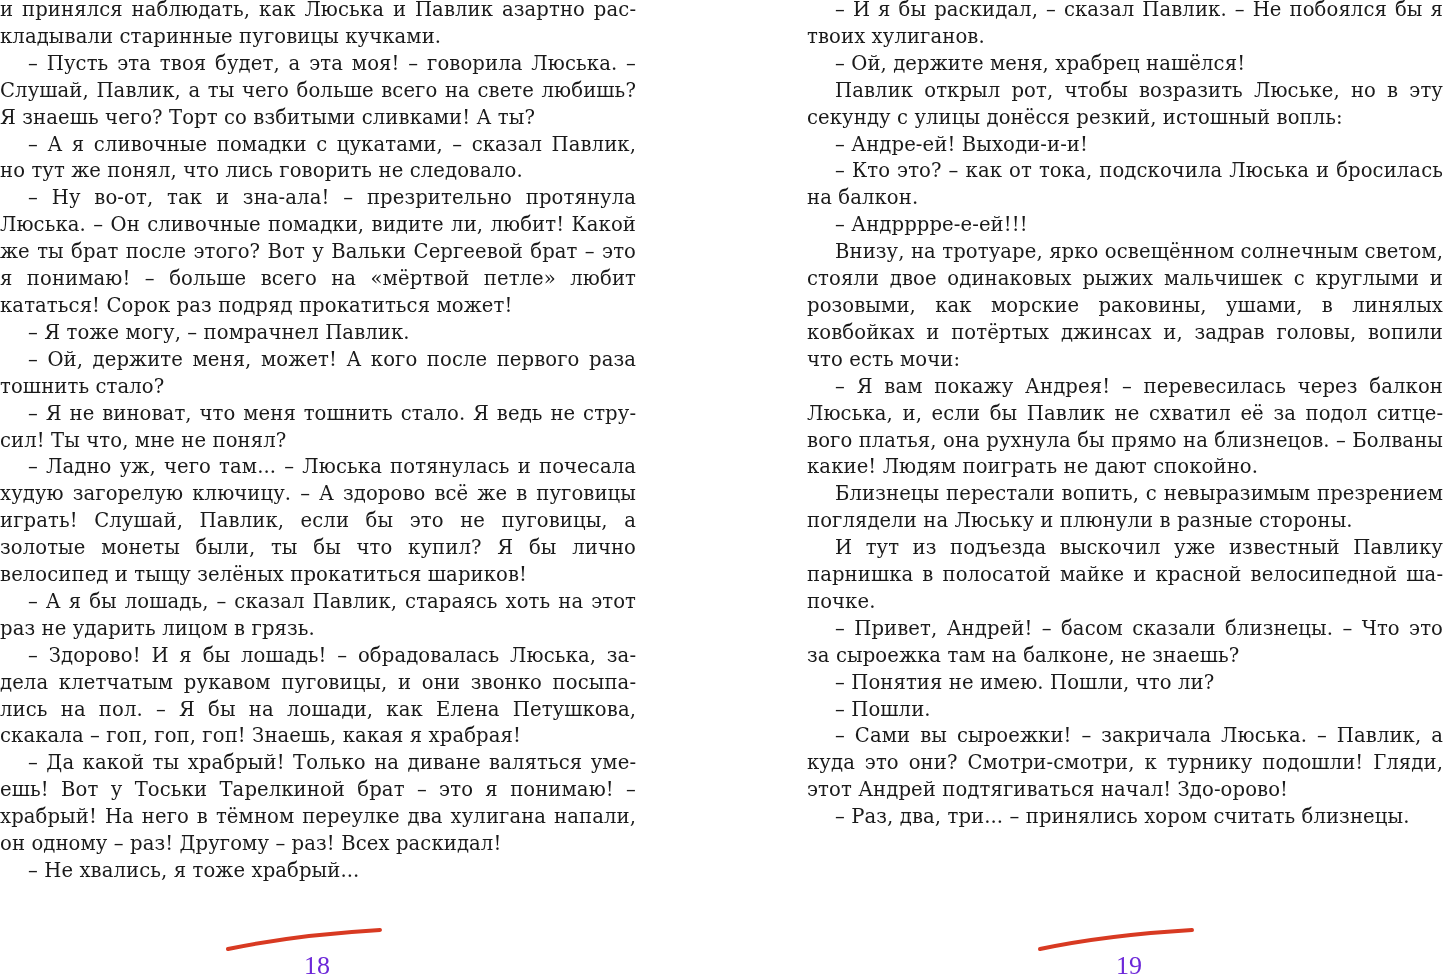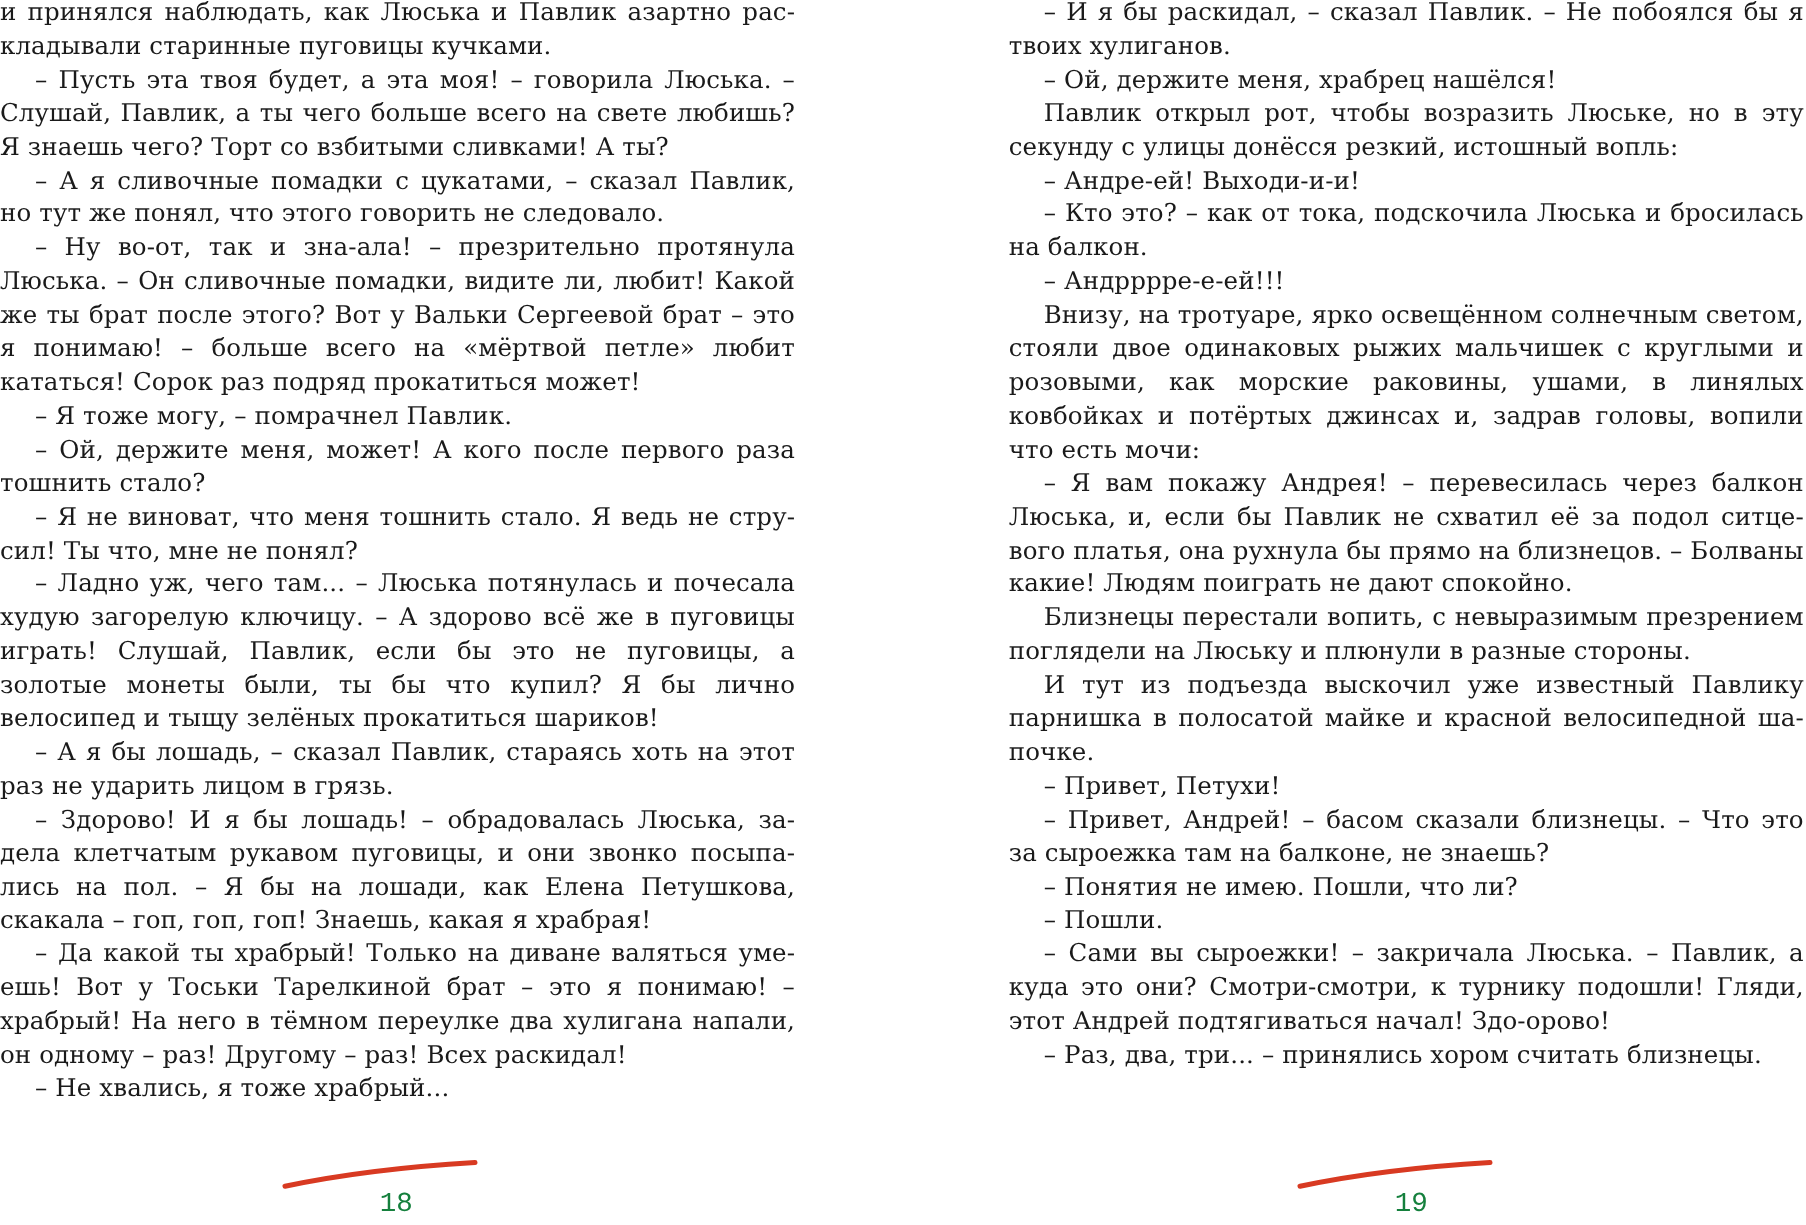--- a/index.html
+++ b/index.html
@@ -46,34 +46,34 @@
     }
     .page-left .footer { left: 225px; }
     .page-right .footer { left: 230px; }
     .footer svg { position: absolute; left: 0; top: 0; }
     .page-number {
       position: absolute;
       top: 26px;
       left: 72px;
       width: 40px;
       text-align: center;
-      font-family: Liberation Mono, monospace;
-      font-size: 22px;
-      color: #15803d;
+      font-family: Liberation Serif, serif;
+      font-size: 26px;
+      color: #6d28d9;
       font-weight: 300;
     }
   </style>
 </head>
 <body>
 
 <div class="page page-left">
   <div class="text-block">
     <p class="para noindent">и принялся наблюдать, как Люська и Павлик азартно рас­кладывали старинные пуговицы кучками.</p>
     <p class="para">– Пусть эта твоя будет, а эта моя! – говорила Люська. – Слушай, Павлик, а ты чего больше всего на свете любишь? Я знаешь чего? Торт со взбитыми сливками! А ты?</p>
-    <p class="para">– А я сливочные помадки с цукатами, – сказал Павлик, но тут же понял, что этого говорить не следовало.</p>
+    <p class="para">– А я сливочные помадки с цукатами, – сказал Павлик, но тут же понял, что лись говорить не следовало.</p>
     <p class="para">– Ну во-от, так и зна-ала! – презрительно протянула Люська. – Он сливочные помадки, видите ли, любит! Ка­кой же ты брат после этого? Вот у Вальки Сергеевой брат – это я понимаю! – больше всего на «мёртвой петле» любит кататься! Сорок раз подряд прокатиться может!</p>
     <p class="para">– Я тоже могу, – помрачнел Павлик.</p>
     <p class="para">– Ой, держите меня, может! А кого после первого раза тошнить стало?</p>
     <p class="para">– Я не виноват, что меня тошнить стало. Я ведь не стру­сил! Ты что, мне не понял?</p>
     <p class="para">– Ладно уж, чего там... – Люська потянулась и почеса­ла худую загорелую ключицу. – А здорово всё же в пуго­вицы играть! Слушай, Павлик, если бы это не пуговицы, а золотые монеты были, ты бы что купил? Я бы лично велосипед и тыщу зелёных прокатиться шариков!</p>
     <p class="para">– А я бы лошадь, – сказал Павлик, стараясь хоть на этот раз не ударить лицом в грязь.</p>
     <p class="para">– Здорово! И я бы лошадь! – обрадовалась Люська, за­дела клетчатым рукавом пуговицы, и они звонко посыпа­лись на пол. – Я бы на лошади, как Елена Петушкова, скакала – гоп, гоп, гоп! Знаешь, какая я храбрая!</p>
     <p class="para">– Да какой ты храбрый! Только на диване валяться уме­ешь! Вот у Тоськи Тарелкиной брат – это я понимаю! – храбрый! На него в тёмном переулке два хулигана напали, он одному – раз! Другому – раз! Всех раскидал!</p>
     <p class="para">– Не хвались, я тоже храбрый...</p>
   </div>
@@ -90,21 +90,20 @@
     <p class="para">– И я бы раскидал, – сказал Павлик. – Не побоялся бы я твоих хулиганов.</p>
     <p class="para">– Ой, держите меня, храбрец нашёлся!</p>
     <p class="para">Павлик открыл рот, чтобы возразить Люське, но в эту секунду с улицы донёсся резкий, истошный вопль:</p>
     <p class="para">– Андре-ей! Выходи-и-и!</p>
     <p class="para">– Кто это? – как от тока, подскочила Люська и бросилась на балкон.</p>
     <p class="para">– Андрррре-е-ей!!!</p>
     <p class="para">Внизу, на тротуаре, ярко освещённом солнечным светом, стояли двое одинаковых рыжих мальчишек с круглыми и розовыми, как морские раковины, ушами, в линялых ковбойках и потёртых джинсах и, задрав головы, вопили что есть мочи:</p>
     <p class="para">– Я вам покажу Андрея! – перевесилась через балкон Люська, и, если бы Павлик не схватил её за подол ситце­вого платья, она рухнула бы прямо на близнецов. – Бол­ваны какие! Людям поиграть не дают спокойно.</p>
     <p class="para">Близнецы перестали вопить, с невыразимым презрени­ем поглядели на Люську и плюнули в разные стороны.</p>
     <p class="para">И тут из подъезда выскочил уже известный Павлику парнишка в полосатой майке и красной велосипедной ша­почке.</p>
-    <p class="para">– Привет, Петухи!</p>
     <p class="para">– Привет, Андрей! – басом сказали близнецы. – Что это за сыроежка там на балконе, не знаешь?</p>
     <p class="para">– Понятия не имею. Пошли, что ли?</p>
     <p class="para">– Пошли.</p>
     <p class="para">– Сами вы сыроежки! – закричала Люська. – Павлик, а куда это они? Смотри-смотри, к турнику подошли! Гляди, этот Андрей подтягиваться начал! Здо-орово!</p>
     <p class="para">– Раз, два, три... – принялись хором считать близ­нецы.</p>
   </div>
   <div class="footer">
     <svg width="160" height="30">
       <path d="M3 24 Q 70 10 155 5" stroke="#d83a22" stroke-width="4" fill="none" stroke-linecap="round"></path>
     </svg>

